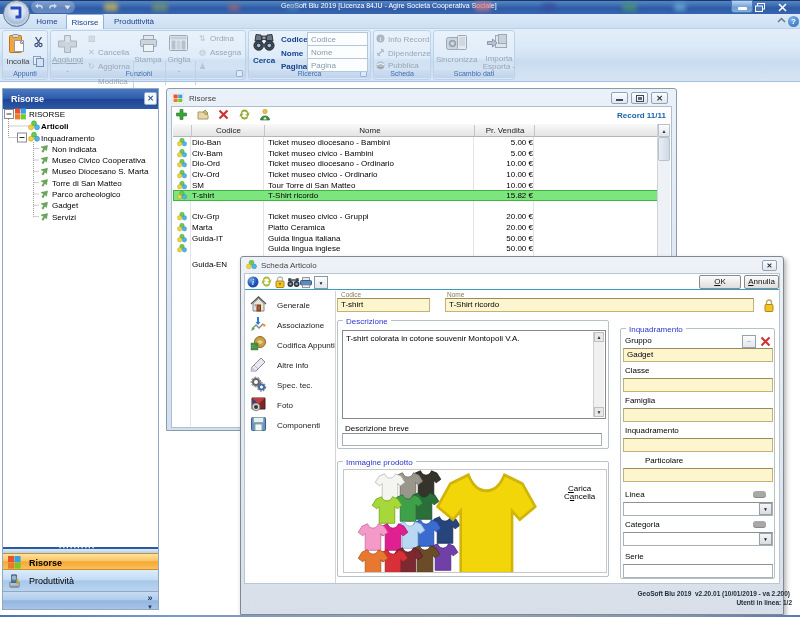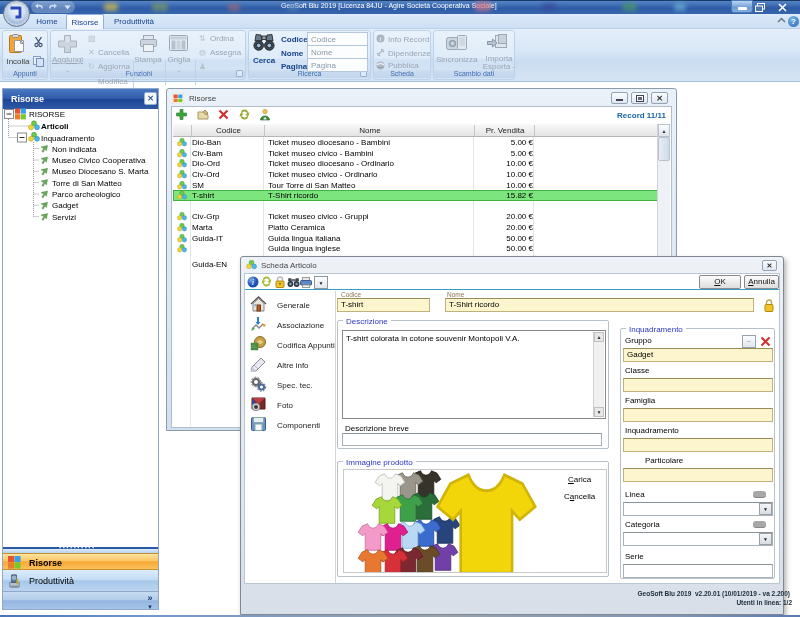--- a/index.html
+++ b/index.html
@@ -637,21 +637,21 @@
           <use href="#tsh" transform="translate(50.4,51.0) scale(0.78)" fill="#b8d8f4" stroke="#84aed4"></use>
           <use href="#tsh" transform="translate(33.4,53.0) scale(0.78)" fill="#e02090" stroke="#a8126a"></use>
           <use href="#tsh" transform="translate(13.4,53.0) scale(0.78)" fill="#f49ac8" stroke="#c46898"></use>
           <use href="#tsh" transform="translate(91,2) scale(2.57,2.89)" fill="#f2d60a" stroke="#d0b408" stroke-width="0.4"></use>
           <use href="#tsh" transform="translate(83.4,73.0) scale(0.78)" fill="#7040a8" stroke="#4c2878"></use>
           <use href="#tsh" transform="translate(65.4,75.0) scale(0.78)" fill="#6a4c28" stroke="#48321a"></use>
           <use href="#tsh" transform="translate(48.4,77.0) scale(0.78)" fill="#7c2830" stroke="#541a20"></use>
           <use href="#tsh" transform="translate(33.4,79.0) scale(0.78)" fill="#d83038" stroke="#9c2026"></use>
           <use href="#tsh" transform="translate(13.4,79.0) scale(0.78)" fill="#e87830" stroke="#b05420"></use>
         </svg>
-        <div class="flab" style="left:224px; top:5px;text-align:center;"><span style="text-decoration:underline;">C</span>arica</div>
+        <div class="flab" style="left:224px; top:14px;text-align:center;"><span style="text-decoration:underline;">C</span>arica</div>
         <div class="flab" style="left:220px; top:22px;">C<span style="text-decoration:underline;">a</span>ncella</div>
       </div>
     </div>
 
     <div class="fieldset" style="left:375px; top:54px; width:155px; height:251px;">
       <div class="fstitle">Inquadramento</div>
     </div>
     <div class="flab" style="left:380px; top:62px;">Gruppo</div>
     <div class="flab" style="left:380px; top:92px;">Classe</div>
     <div class="flab" style="left:380px; top:122px;">Famiglia</div>

